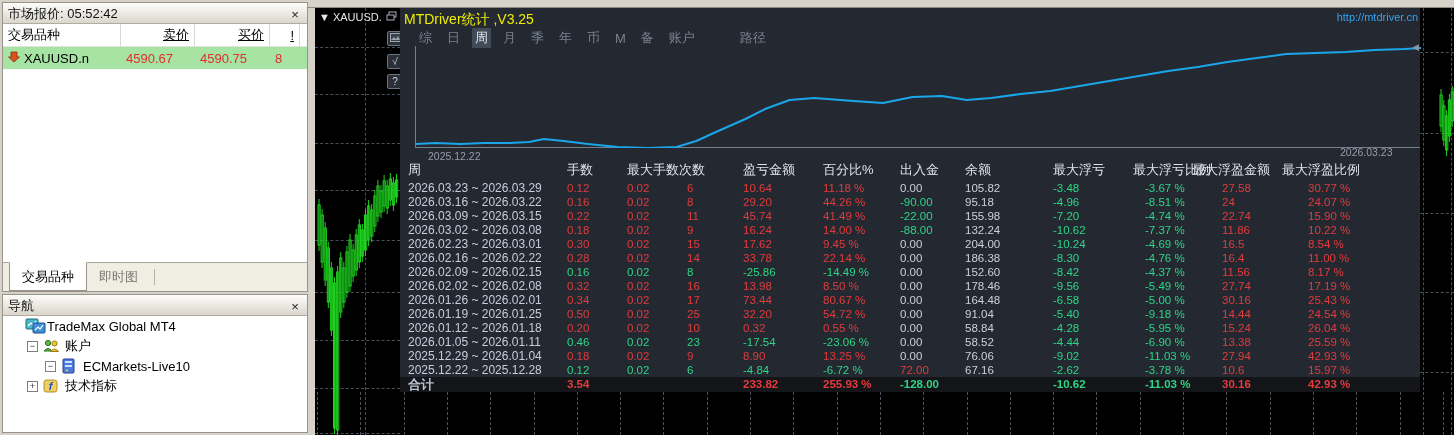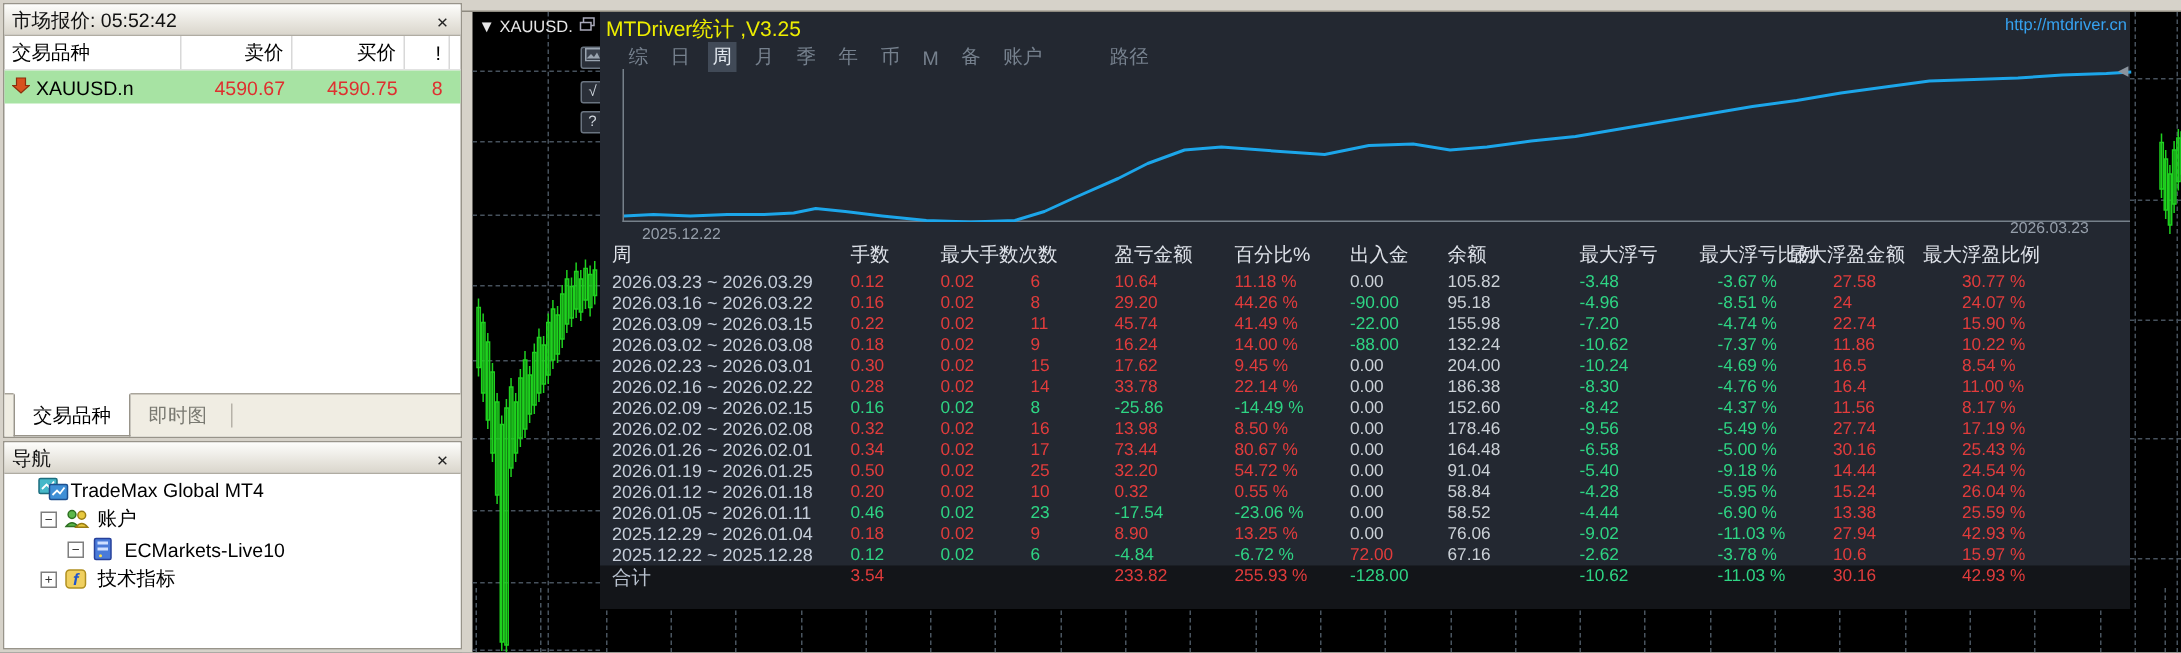--- a/index.html
+++ b/index.html
@@ -11,26 +11,26 @@
   #mw-panel{left:2px;top:2px;width:306px;height:290px;}
   #nav-panel{left:2px;top:294px;width:306px;height:139px;}
   .ptitle{height:21px;background:linear-gradient(#fdfdfb,#dad6cc);border-bottom:1px solid #b0aca2;
           display:flex;align-items:flex-end;padding:0 5px;font-size:13px;color:#111;}
   .ptitle .tspace{flex:1;}
   .pclose{width:14px;height:14px;line-height:12px;text-align:center;font-size:13px;color:#222;cursor:default;}
 
   .mw-head{display:grid;grid-template-columns:118px 74px 75px 30px 1fr;height:23px;border-bottom:1px solid #e2e2e2;
            font-size:13px;color:#000;align-items:center;}
   .mw-head div{padding:0 5px;border-right:1px solid #d8d8d8;height:100%;display:flex;align-items:center;}
-  .mw-head .r{justify-content:flex-end;}
+  .mw-head .r{justify-content:flex-end;text-decoration:underline;}
   .mw-row{display:grid;grid-template-columns:118px 74px 75px 30px 1fr;height:22px;background:#a7e3a3;
           font-size:13px;align-items:center;}
   .mw-row div{padding:0 5px;}
   .mw-sym{display:flex;align-items:center;gap:4px;color:#000;}
-  .mw-px{color:#df2f2f;text-align:right;}
+  .mw-px{color:#df2f2f;text-align:left;}
   .mw-tabs{position:absolute;left:0;right:0;bottom:0;height:29px;background:#f0ede3;border-top:1px solid #a9a59b;
            display:flex;align-items:stretch;padding-left:6px;font-size:13px;}
   .mwtab{display:flex;align-items:center;padding:0 12px;color:#7a7a72;position:relative;}
   .mwtab.active{background:#fff;border:1px solid #98948a;border-top:1px solid #fff;margin-top:-1px;color:#000;}
   .tabsep{width:1px;background:#b6b2a8;margin:6px 4px;}
 
   .tree{position:absolute;left:0;right:0;top:21px;bottom:0;background:#fff;overflow:hidden;}
   .trow{position:relative;height:20px;display:flex;align-items:center;font-size:13px;color:#000;white-space:nowrap;}
   .texp{width:11px;height:11px;border:1px solid #7f7f7f;background:#fff;font-size:9px;line-height:9px;
         text-align:center;color:#333;margin-right:5px;flex:none;}
@@ -67,21 +67,21 @@
   #ax-right{position:absolute;left:940px;top:138px;font-size:10.5px;color:#969fab;}
   #curve-end{position:absolute;left:1012px;top:34px;color:#8b949e;font-size:9px;}
 
   #stats-head{position:absolute;left:8px;top:152px;width:1002px;height:19px;display:grid;
               grid-template-columns:159px 60px 60px 56px 80px 77px 65px 88px 92px 77px 86px 102px;
               font-size:13px;color:#dfe3ea;align-items:center;}
   #stats-head .th{white-space:nowrap;overflow:visible;}
   #stats-rows{position:absolute;left:8px;top:173px;width:1002px;}
   .srow{display:grid;grid-template-columns:159px 60px 60px 56px 80px 77px 65px 88px 92px 77px 86px 102px;
         height:14px;font-size:11.5px;line-height:14px;white-space:nowrap;}
-  #total-row{position:absolute;left:0;top:369px;width:1020px;height:29px;background:#131519;}
+  #total-row{position:absolute;left:0;top:369px;width:1020px;height:15px;background:#131519;font-weight:bold;}
   #total-row .srow{position:absolute;left:8px;top:0;height:15px;line-height:15px;}
   .c-r{color:#e23c3c;} .c-g{color:#2ed584;} .c-w{color:#cbd1d7;} .c-d{color:#c6ceda;font-size:12px;}
   #total-row .c-d{font-size:13px;color:#b9c2cf;}
 </style>
 </head>
 <body>
 
 <div id="app">
 
   <div class="panel" id="mw-panel">

